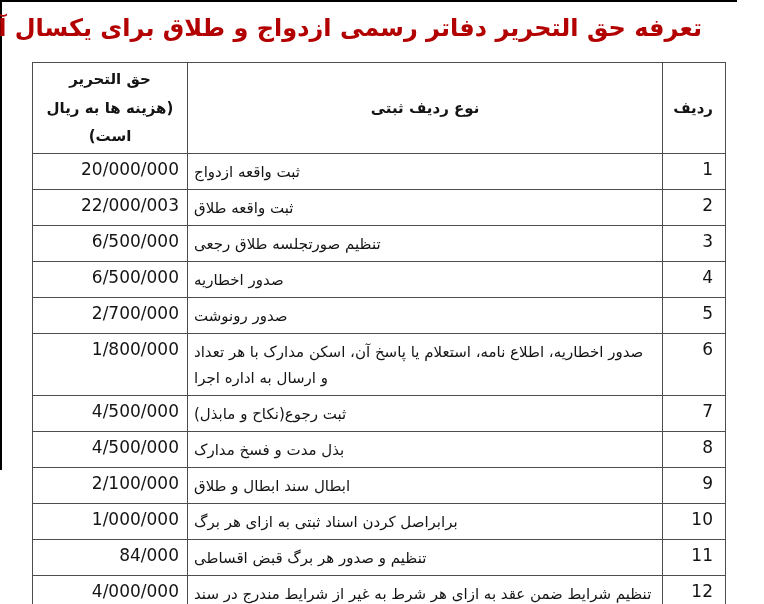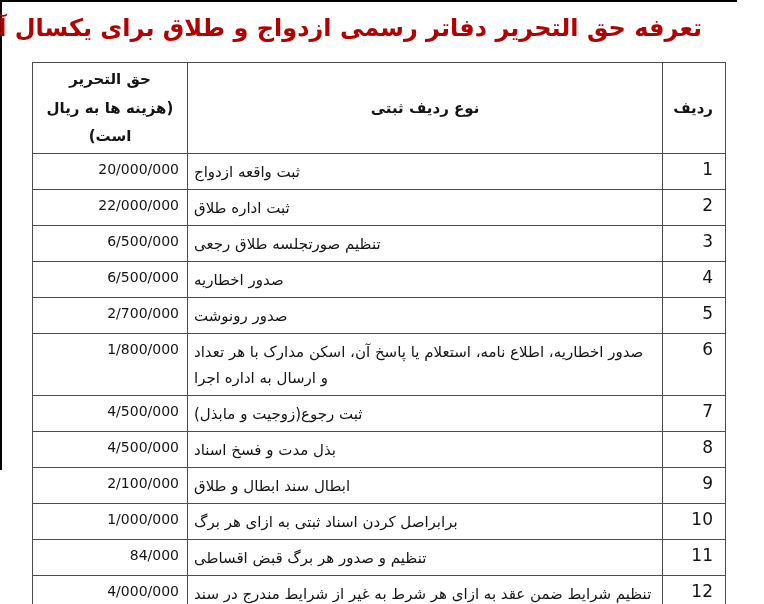--- a/index.html
+++ b/index.html
@@ -73,21 +73,21 @@
     padding: 4px 12px 2px 4px;
     line-height: 22px;
   }
   .fee-table td.col-service {
     font-size: 15px;
     text-align: left;
     padding: 5px 8px 4px 6px;
     line-height: 26px;
   }
   .fee-table td.col-fee {
-    font-size: 14px;
+    font-size: 17px;
     text-align: left;           
     padding: 4px 8px 2px 6px;
     line-height: 22px;
   }
   .fee-table td.col-fee .num,
   .fee-table td.col-no .num {
     direction: ltr;
     unicode-bidi: embed;
     display: inline-block;
   }
@@ -119,22 +119,22 @@
     </tr>
   </thead>
   <tbody>
       <tr>
         <td class="col-no"><span class="num">1</span></td>
         <td class="col-service">ثبت واقعه ازدواج</td>
         <td class="col-fee"><span class="num">20/000/000</span></td>
       </tr>
       <tr>
         <td class="col-no"><span class="num">2</span></td>
-        <td class="col-service">ثبت اداره طلاق</td>
-        <td class="col-fee"><span class="num">22/000/000</span></td>
+        <td class="col-service">ثبت واقعه طلاق</td>
+        <td class="col-fee"><span class="num">22/000/003</span></td>
       </tr>
       <tr>
         <td class="col-no"><span class="num">3</span></td>
         <td class="col-service">تنظیم صورتجلسه طلاق رجعی</td>
         <td class="col-fee"><span class="num">6/500/000</span></td>
       </tr>
       <tr>
         <td class="col-no"><span class="num">4</span></td>
         <td class="col-service">صدور اخطاریه</td>
         <td class="col-fee"><span class="num">6/500/000</span></td>
@@ -144,26 +144,26 @@
         <td class="col-service">صدور رونوشت</td>
         <td class="col-fee"><span class="num">2/700/000</span></td>
       </tr>
       <tr>
         <td class="col-no"><span class="num">6</span></td>
         <td class="col-service">صدور اخطاریه، اطلاع نامه، استعلام یا پاسخ آن، اسکن مدارک با هر تعداد و ارسال به اداره اجرا</td>
         <td class="col-fee"><span class="num">1/800/000</span></td>
       </tr>
       <tr>
         <td class="col-no"><span class="num">7</span></td>
-        <td class="col-service">ثبت رجوع(زوجیت و مابذل)</td>
+        <td class="col-service">ثبت رجوع(نکاح و مابذل)</td>
         <td class="col-fee"><span class="num">4/500/000</span></td>
       </tr>
       <tr>
         <td class="col-no"><span class="num">8</span></td>
-        <td class="col-service">بذل مدت و فسخ اسناد</td>
+        <td class="col-service">بذل مدت و فسخ مدارک</td>
         <td class="col-fee"><span class="num">4/500/000</span></td>
       </tr>
       <tr>
         <td class="col-no"><span class="num">9</span></td>
         <td class="col-service">ابطال سند ابطال و طلاق</td>
         <td class="col-fee"><span class="num">2/100/000</span></td>
       </tr>
       <tr>
         <td class="col-no"><span class="num">10</span></td>
         <td class="col-service">برابراصل کردن اسناد ثبتی به ازای هر برگ</td>

